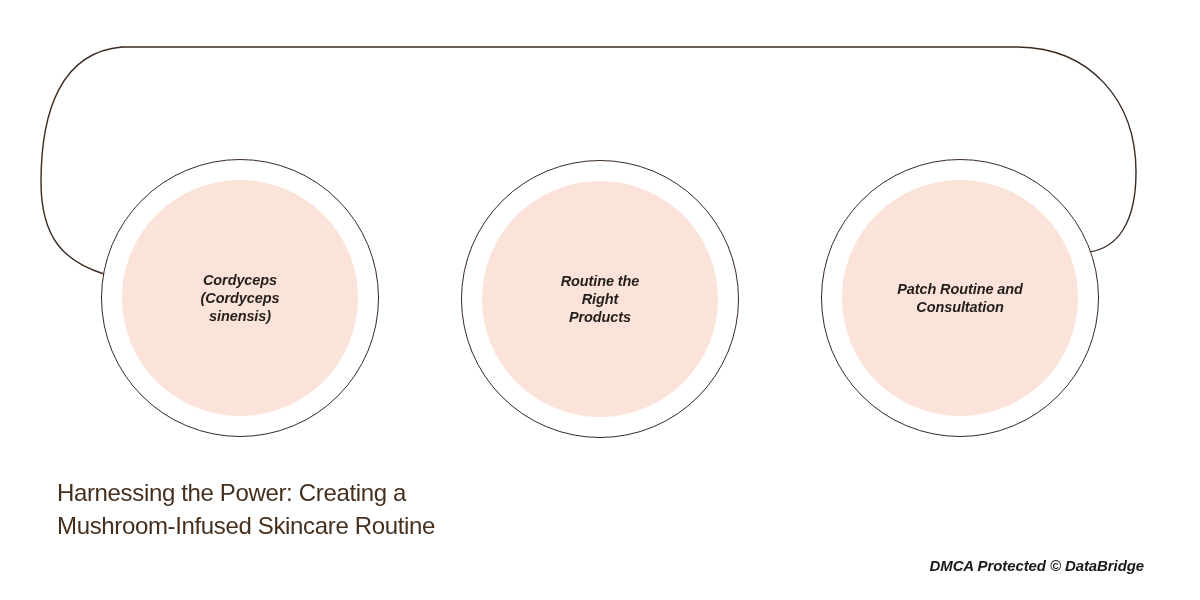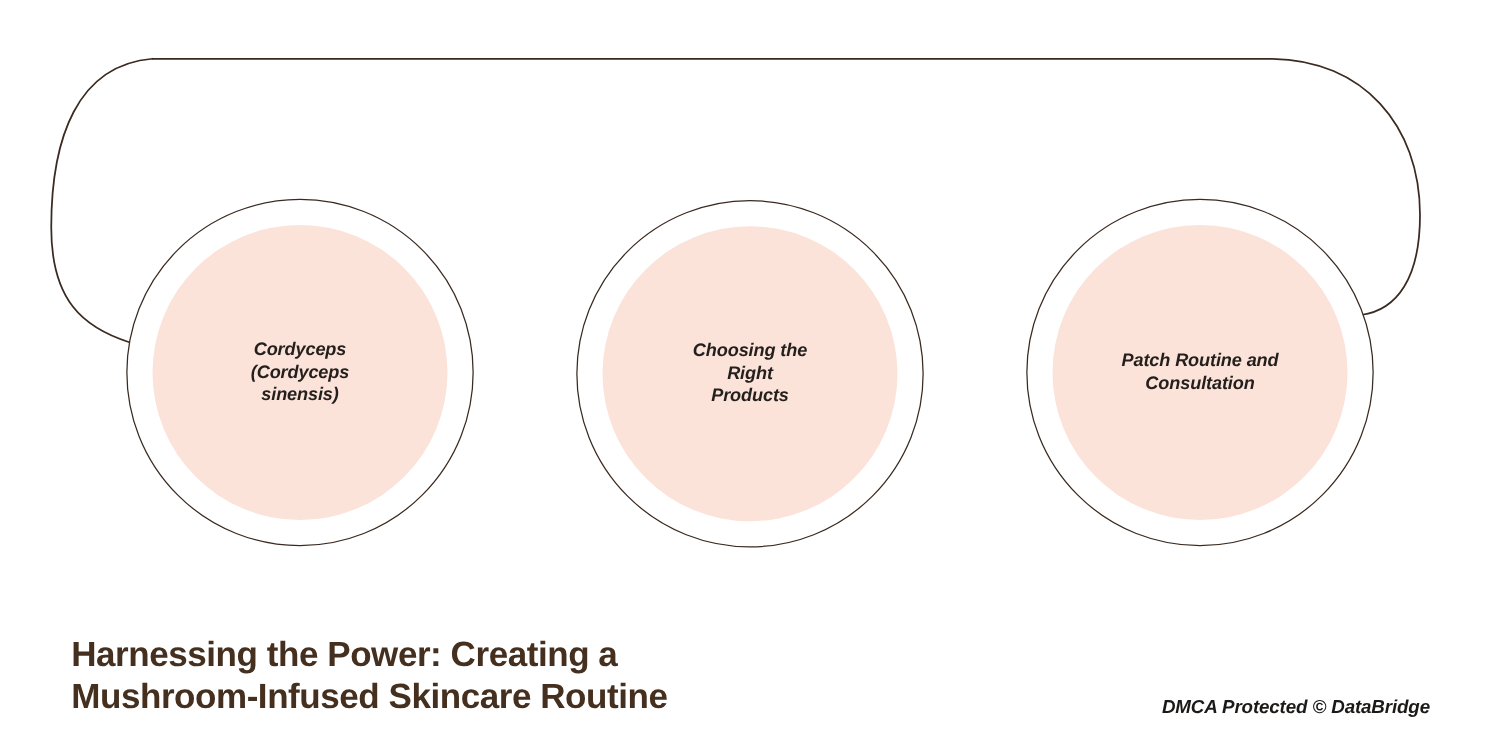--- a/index.html
+++ b/index.html
@@ -59,24 +59,24 @@
     padding: 0 26px;
     box-sizing: border-box;
   }
   #node-1 { left: 101px; top: 159px; }
   #node-2 { left: 461px; top: 160px; }
   #node-3 { left: 821px; top: 159px; }
 
   #page-title {
     position: absolute;
     left: 57px;
-    top: 507px;
+    top: 476px;
     width: 640px;
-    font-size: 28px;
-    font-weight: bold;
+    font-size: 24px;
+    font-weight: normal;
     color: #45301f;
     line-height: 33px;
     letter-spacing: -0.35px;
     white-space: pre-line;
   }
   #footer-credit {
     position: absolute;
     right: 56px;
     top: 557px;
     font-size: 15px;
@@ -106,21 +106,21 @@
   <div class="node" id="node-1">
     <div class="node-disc">
       <div class="node-label">Cordyceps
 (Cordyceps
 sinensis)</div>
     </div>
   </div>
 
   <div class="node" id="node-2">
     <div class="node-disc">
-      <div class="node-label">Choosing the
+      <div class="node-label">Routine the
 Right
 Products</div>
     </div>
   </div>
 
   <div class="node" id="node-3">
     <div class="node-disc">
       <div class="node-label">Patch Routine and
 Consultation</div>
     </div>

